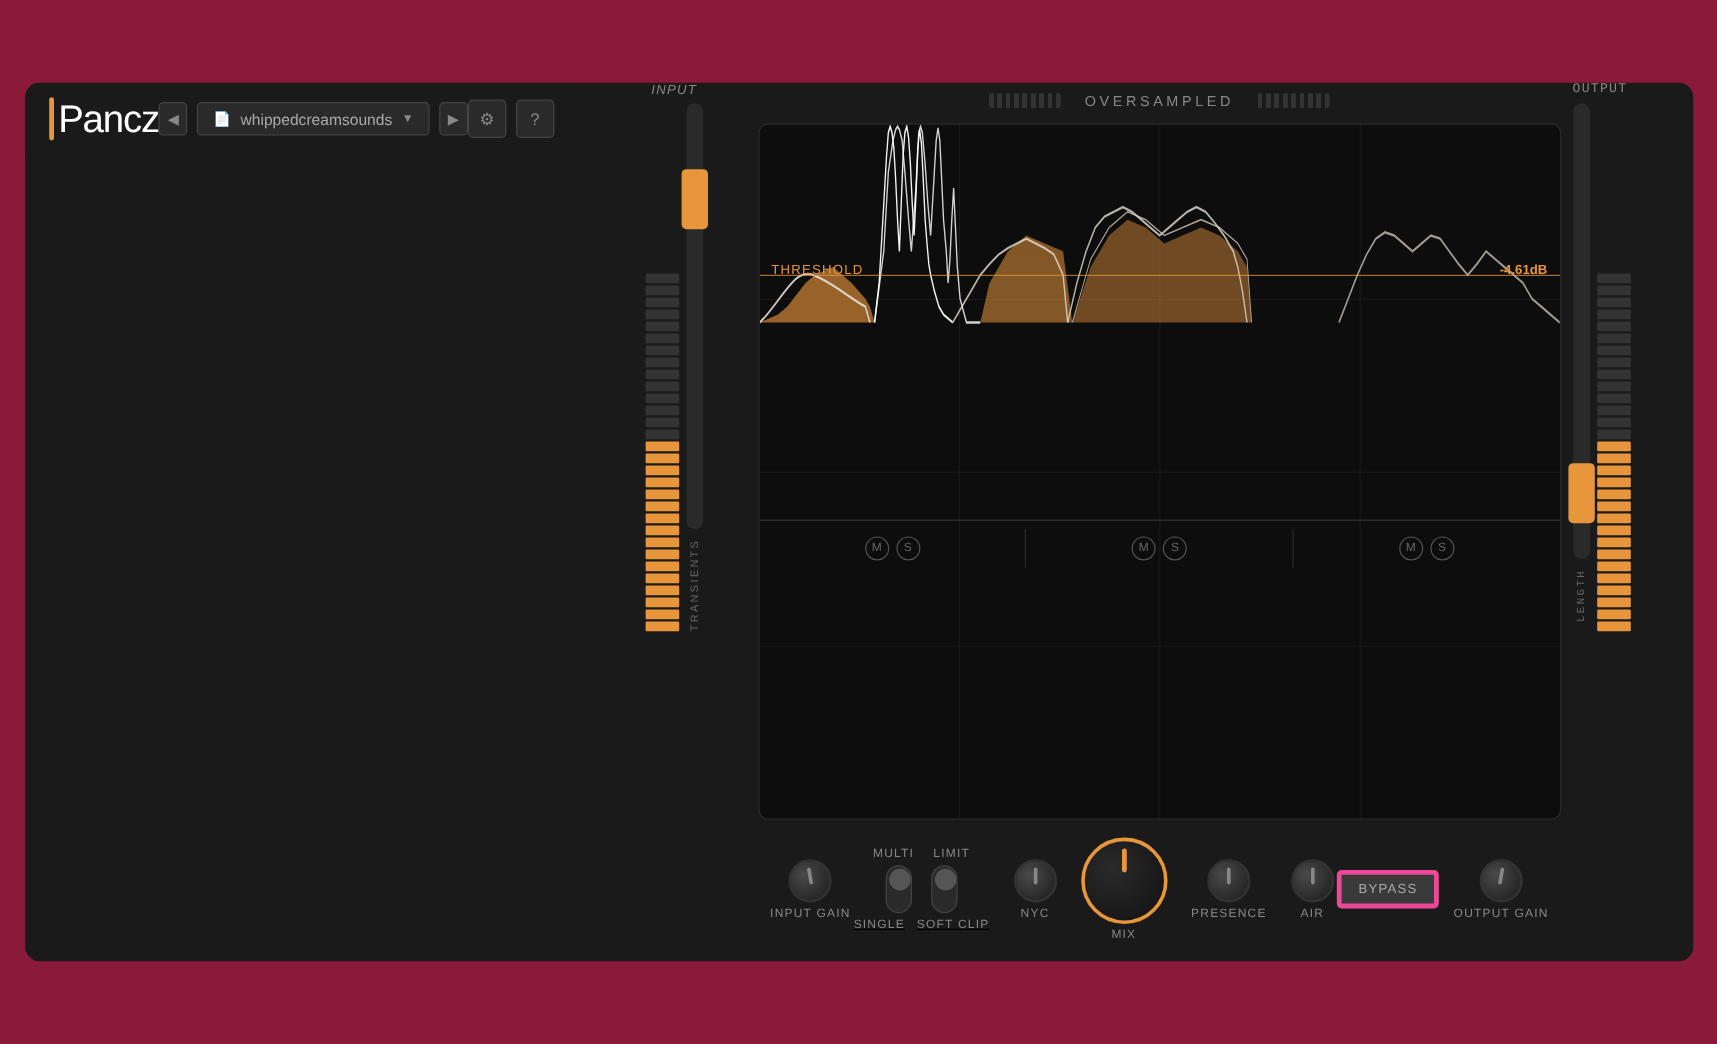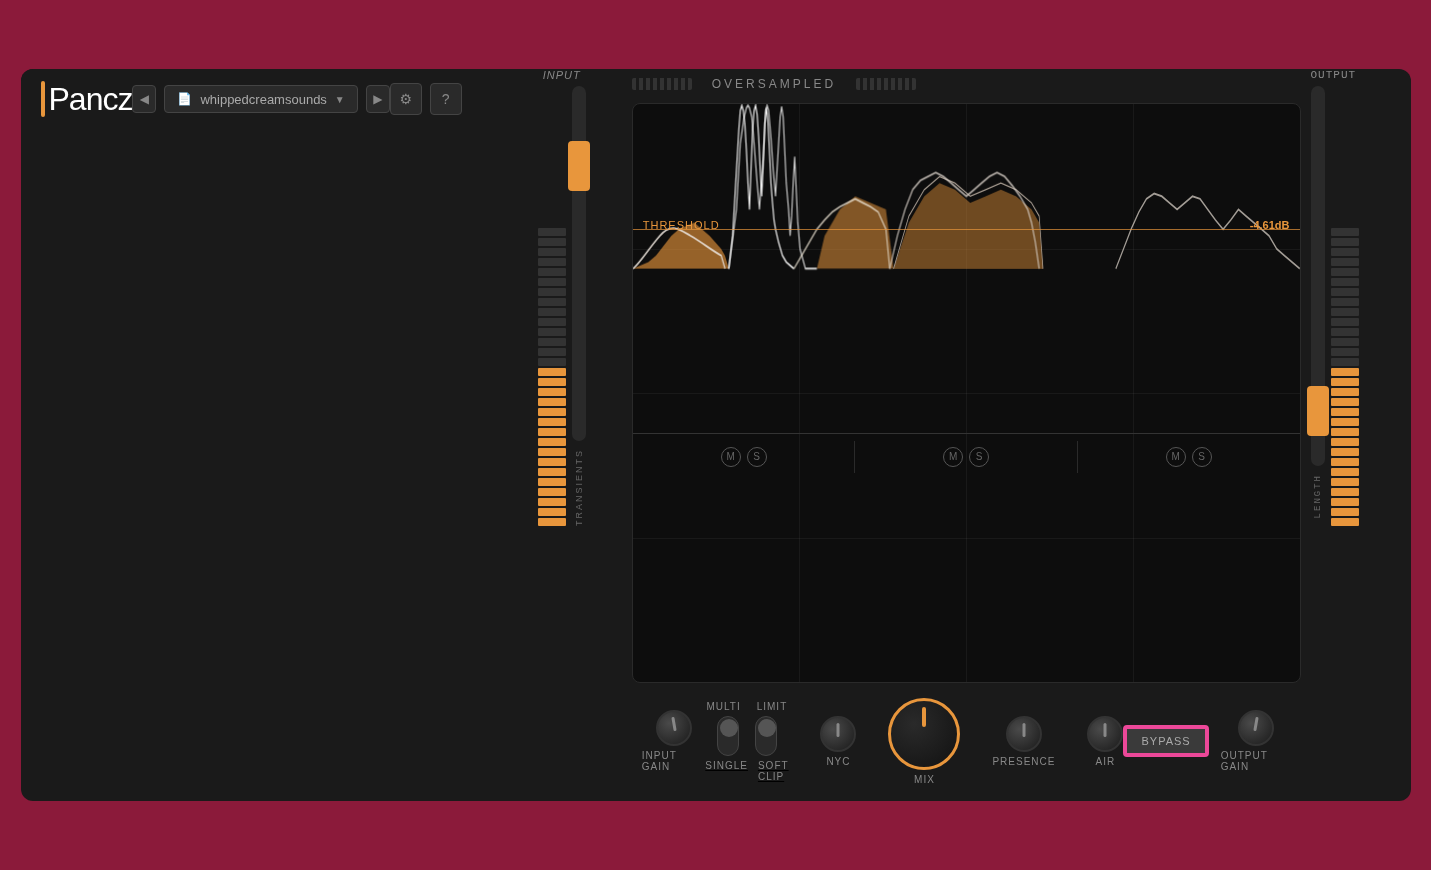--- a/index.html
+++ b/index.html
@@ -343,21 +343,21 @@
     }
     .controls-left {
       display: flex;
       align-items: center;
       gap: 20px;
       padding-left: 10px;
     }
     .controls-center {
       display: flex;
       align-items: center;
-      gap: 32px;
+      gap: 20px;
       flex: 1;
       justify-content: center;
     }
     .bypass-btn {
       background: #3a3a3a;
       border: 4px solid #ec4899;
       color: #aaa;
       padding: 6px 14px;
       border-radius: 4px;
       font-size: 11px;
@@ -470,21 +470,21 @@
         <div style="display:flex;flex-direction:column;align-items:center;gap:8px;height:100%;">
           <div class="fader-track" style="height:380px;">
             <div class="fader-thumb" style="top:55px;"></div>
           </div>
           <div class="fader-label">TRANSIENTS</div>
         </div>
       </div>
     </div>
 
     <div class="center-panel">
-      <div style="display:flex;align-items:center;justify-content:flex-start;padding:4px 0 0 0;">
+      <div style="display:flex;align-items:center;justify-content:center;padding:4px 0 0 0;">
 
         <div style="display:flex;gap:3px;margin-right:20px;">
           <div style="width:60px;height:12px;background:repeating-linear-gradient(90deg,#333 0px,#333 4px,transparent 4px,transparent 7px);border-radius:2px;"></div>
         </div>
         <div class="oversampled-label">OVERSAMPLED</div>
         <div style="display:flex;gap:3px;margin-left:20px;">
           <div style="width:60px;height:12px;background:repeating-linear-gradient(90deg,#333 0px,#333 4px,transparent 4px,transparent 7px);border-radius:2px;"></div>
         </div>
       </div>
 

